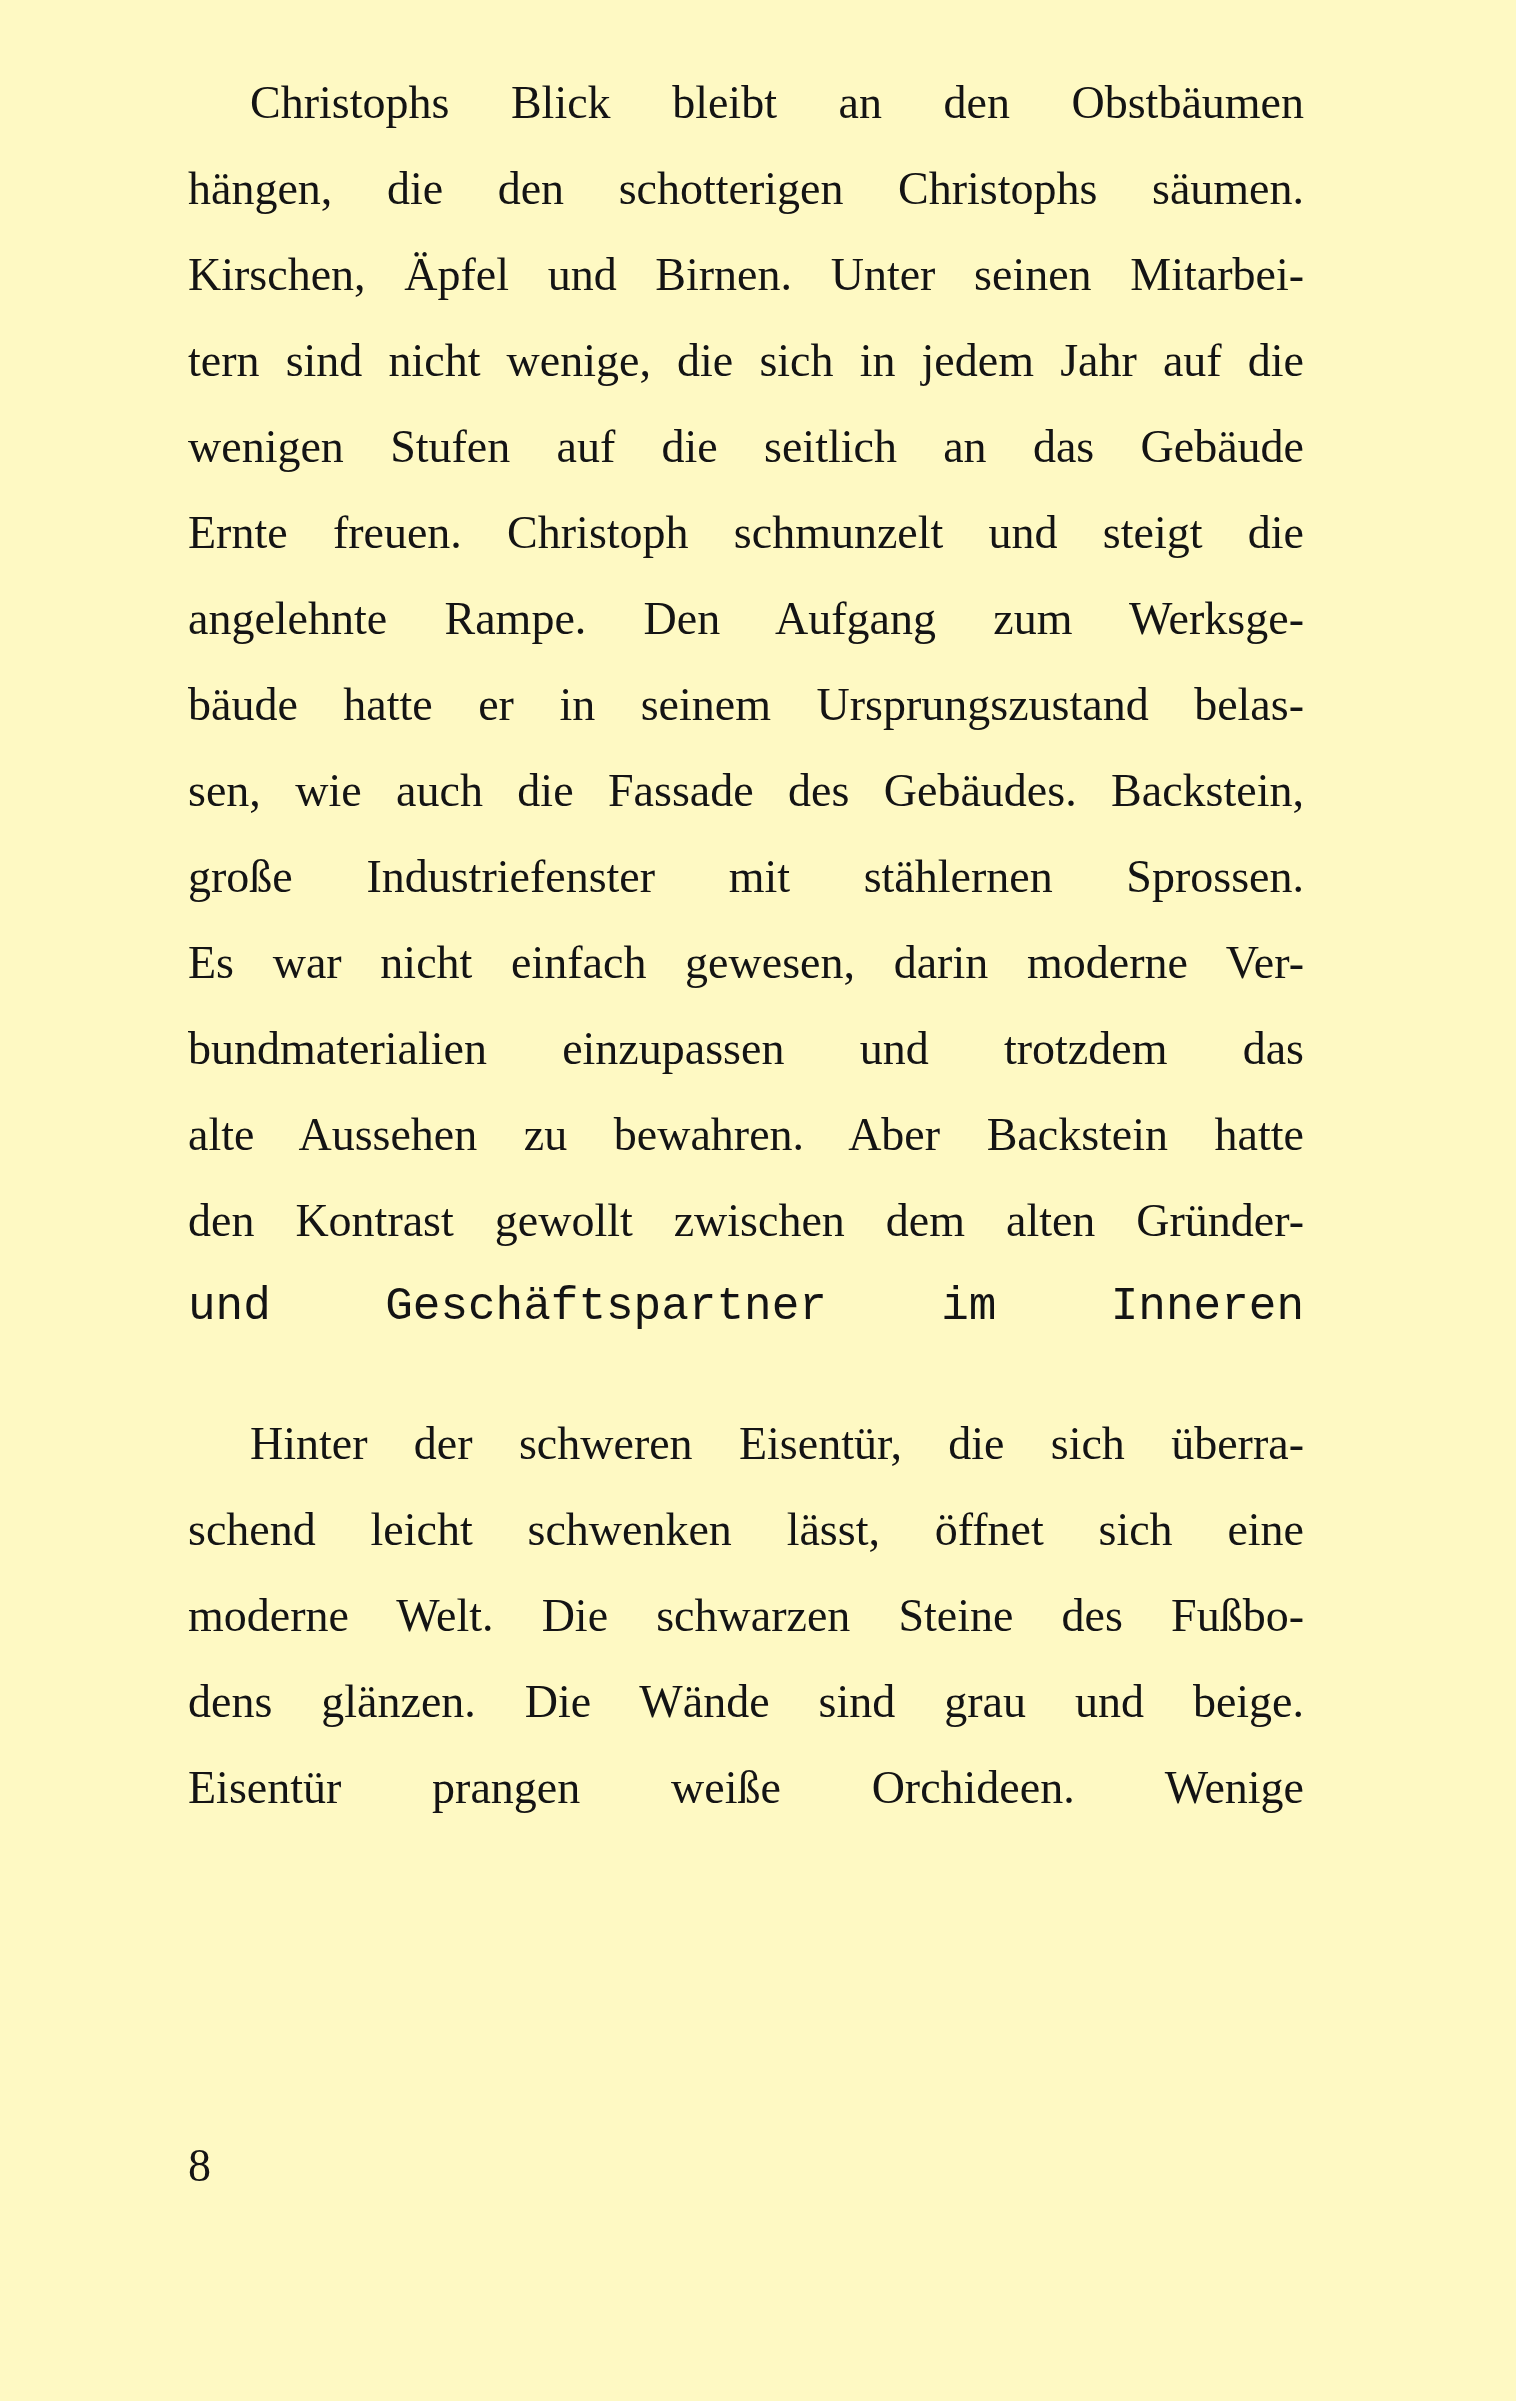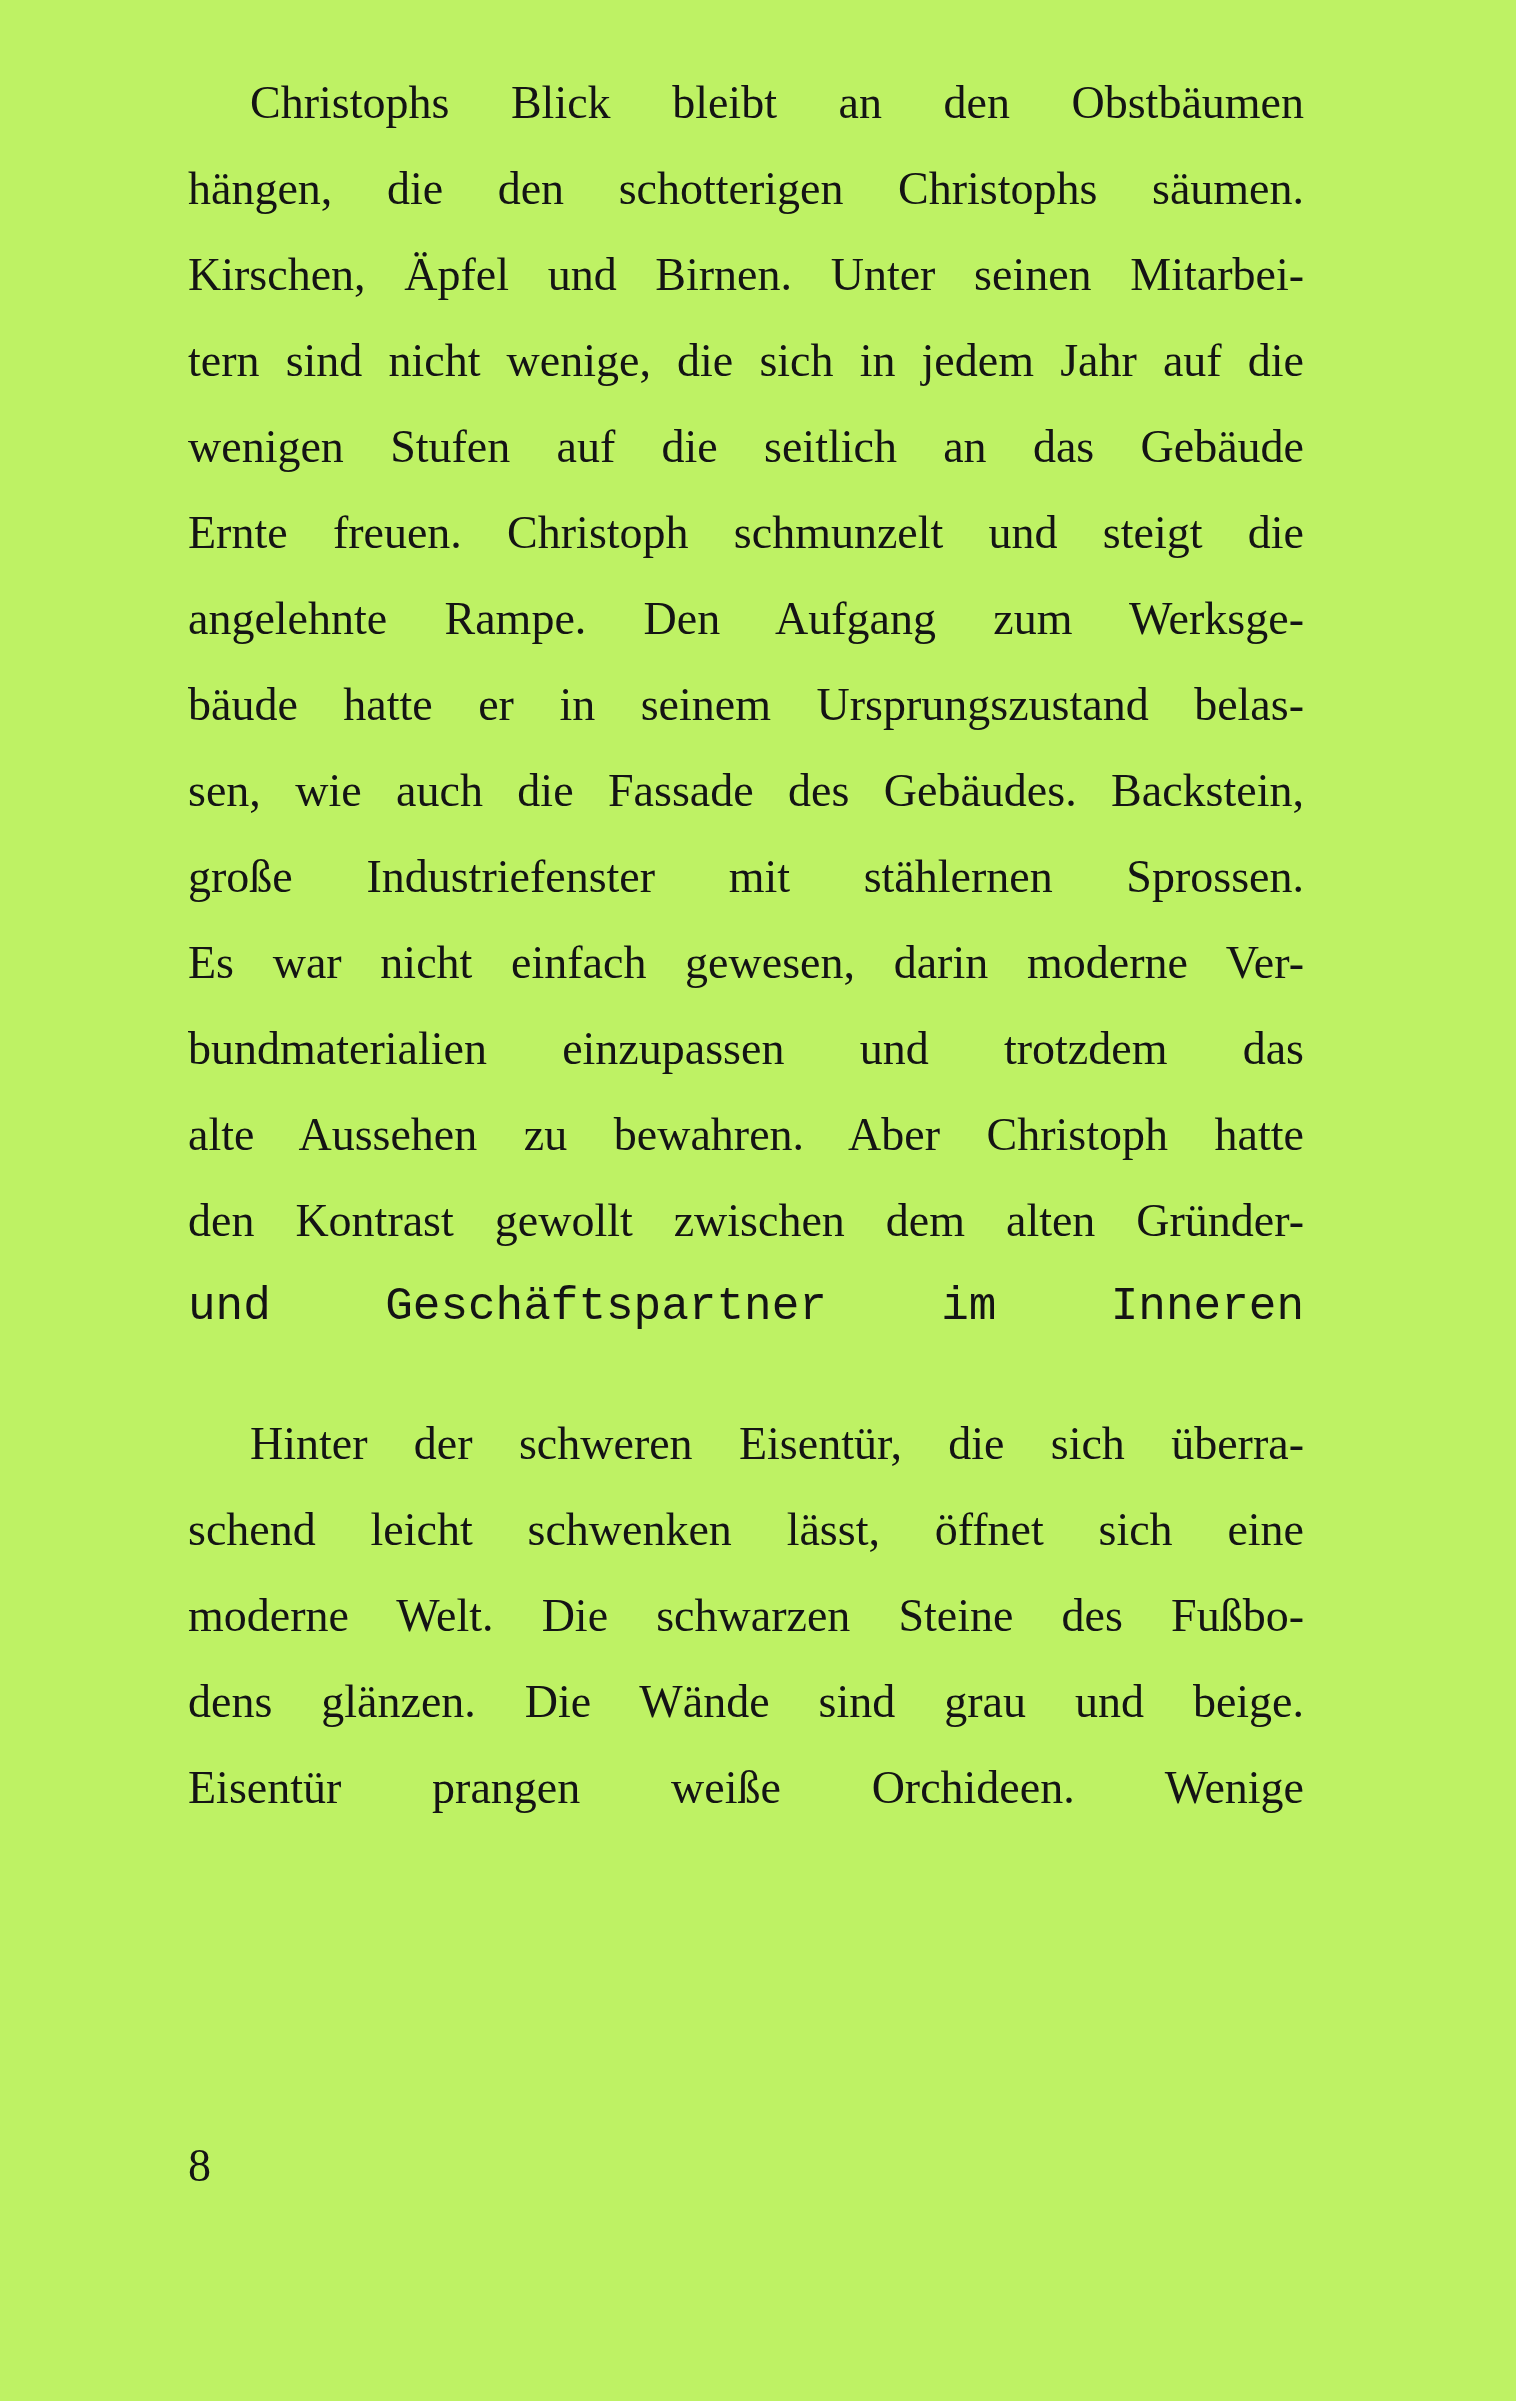--- a/index.html
+++ b/index.html
@@ -10,21 +10,21 @@
     width: 1517px;
     height: 2401px;
     background: #ffffff;
     position: relative;
     overflow: hidden;
     font-family: "Liberation Serif", serif;
   }
   .book-page {
     position: absolute;
     inset: 0;
-    background: #bef264;
+    background: #fef9c3;
   }
   .text-block {
     position: absolute;
     left: 188px;
     top: 60px;
     width: 1116px;
   }
   .paragraph {
     margin: 0;
   }
@@ -69,21 +69,21 @@
         <div class="line">Kirschen, Äpfel und Birnen. Unter seinen Mitarbei-</div>
         <div class="line">tern sind nicht wenige, die sich in jedem Jahr auf die</div>
         <div class="line">wenigen Stufen auf die seitlich an das Gebäude</div>
         <div class="line">Ernte freuen. Christoph schmunzelt und steigt die</div>
         <div class="line">angelehnte Rampe. Den Aufgang zum Werksge-</div>
         <div class="line">bäude hatte er in seinem Ursprungszustand belas-</div>
         <div class="line">sen, wie auch die Fassade des Gebäudes. Backstein,</div>
         <div class="line">große Industriefenster mit stählernen Sprossen.</div>
         <div class="line">Es war nicht einfach gewesen, darin moderne Ver-</div>
         <div class="line">bundmaterialien einzupassen und trotzdem das</div>
-        <div class="line">alte Aussehen zu bewahren. Aber Christoph hatte</div>
+        <div class="line">alte Aussehen zu bewahren. Aber Backstein hatte</div>
         <div class="line">den Kontrast gewollt zwischen dem alten Gründer-</div>
         <div class="line no-justify-last">und Geschäftspartner im Inneren erwartet.</div>
       </div>
       <div class="paragraph">
         <div class="line first-line">Hinter der schweren Eisentür, die sich überra-</div>
         <div class="line">schend leicht schwenken lässt, öffnet sich eine</div>
         <div class="line">moderne Welt. Die schwarzen Steine des Fußbo-</div>
         <div class="line">dens glänzen. Die Wände sind grau und beige.</div>
         <div class="line">Eisentür prangen weiße Orchideen. Wenige</div>
       </div>

